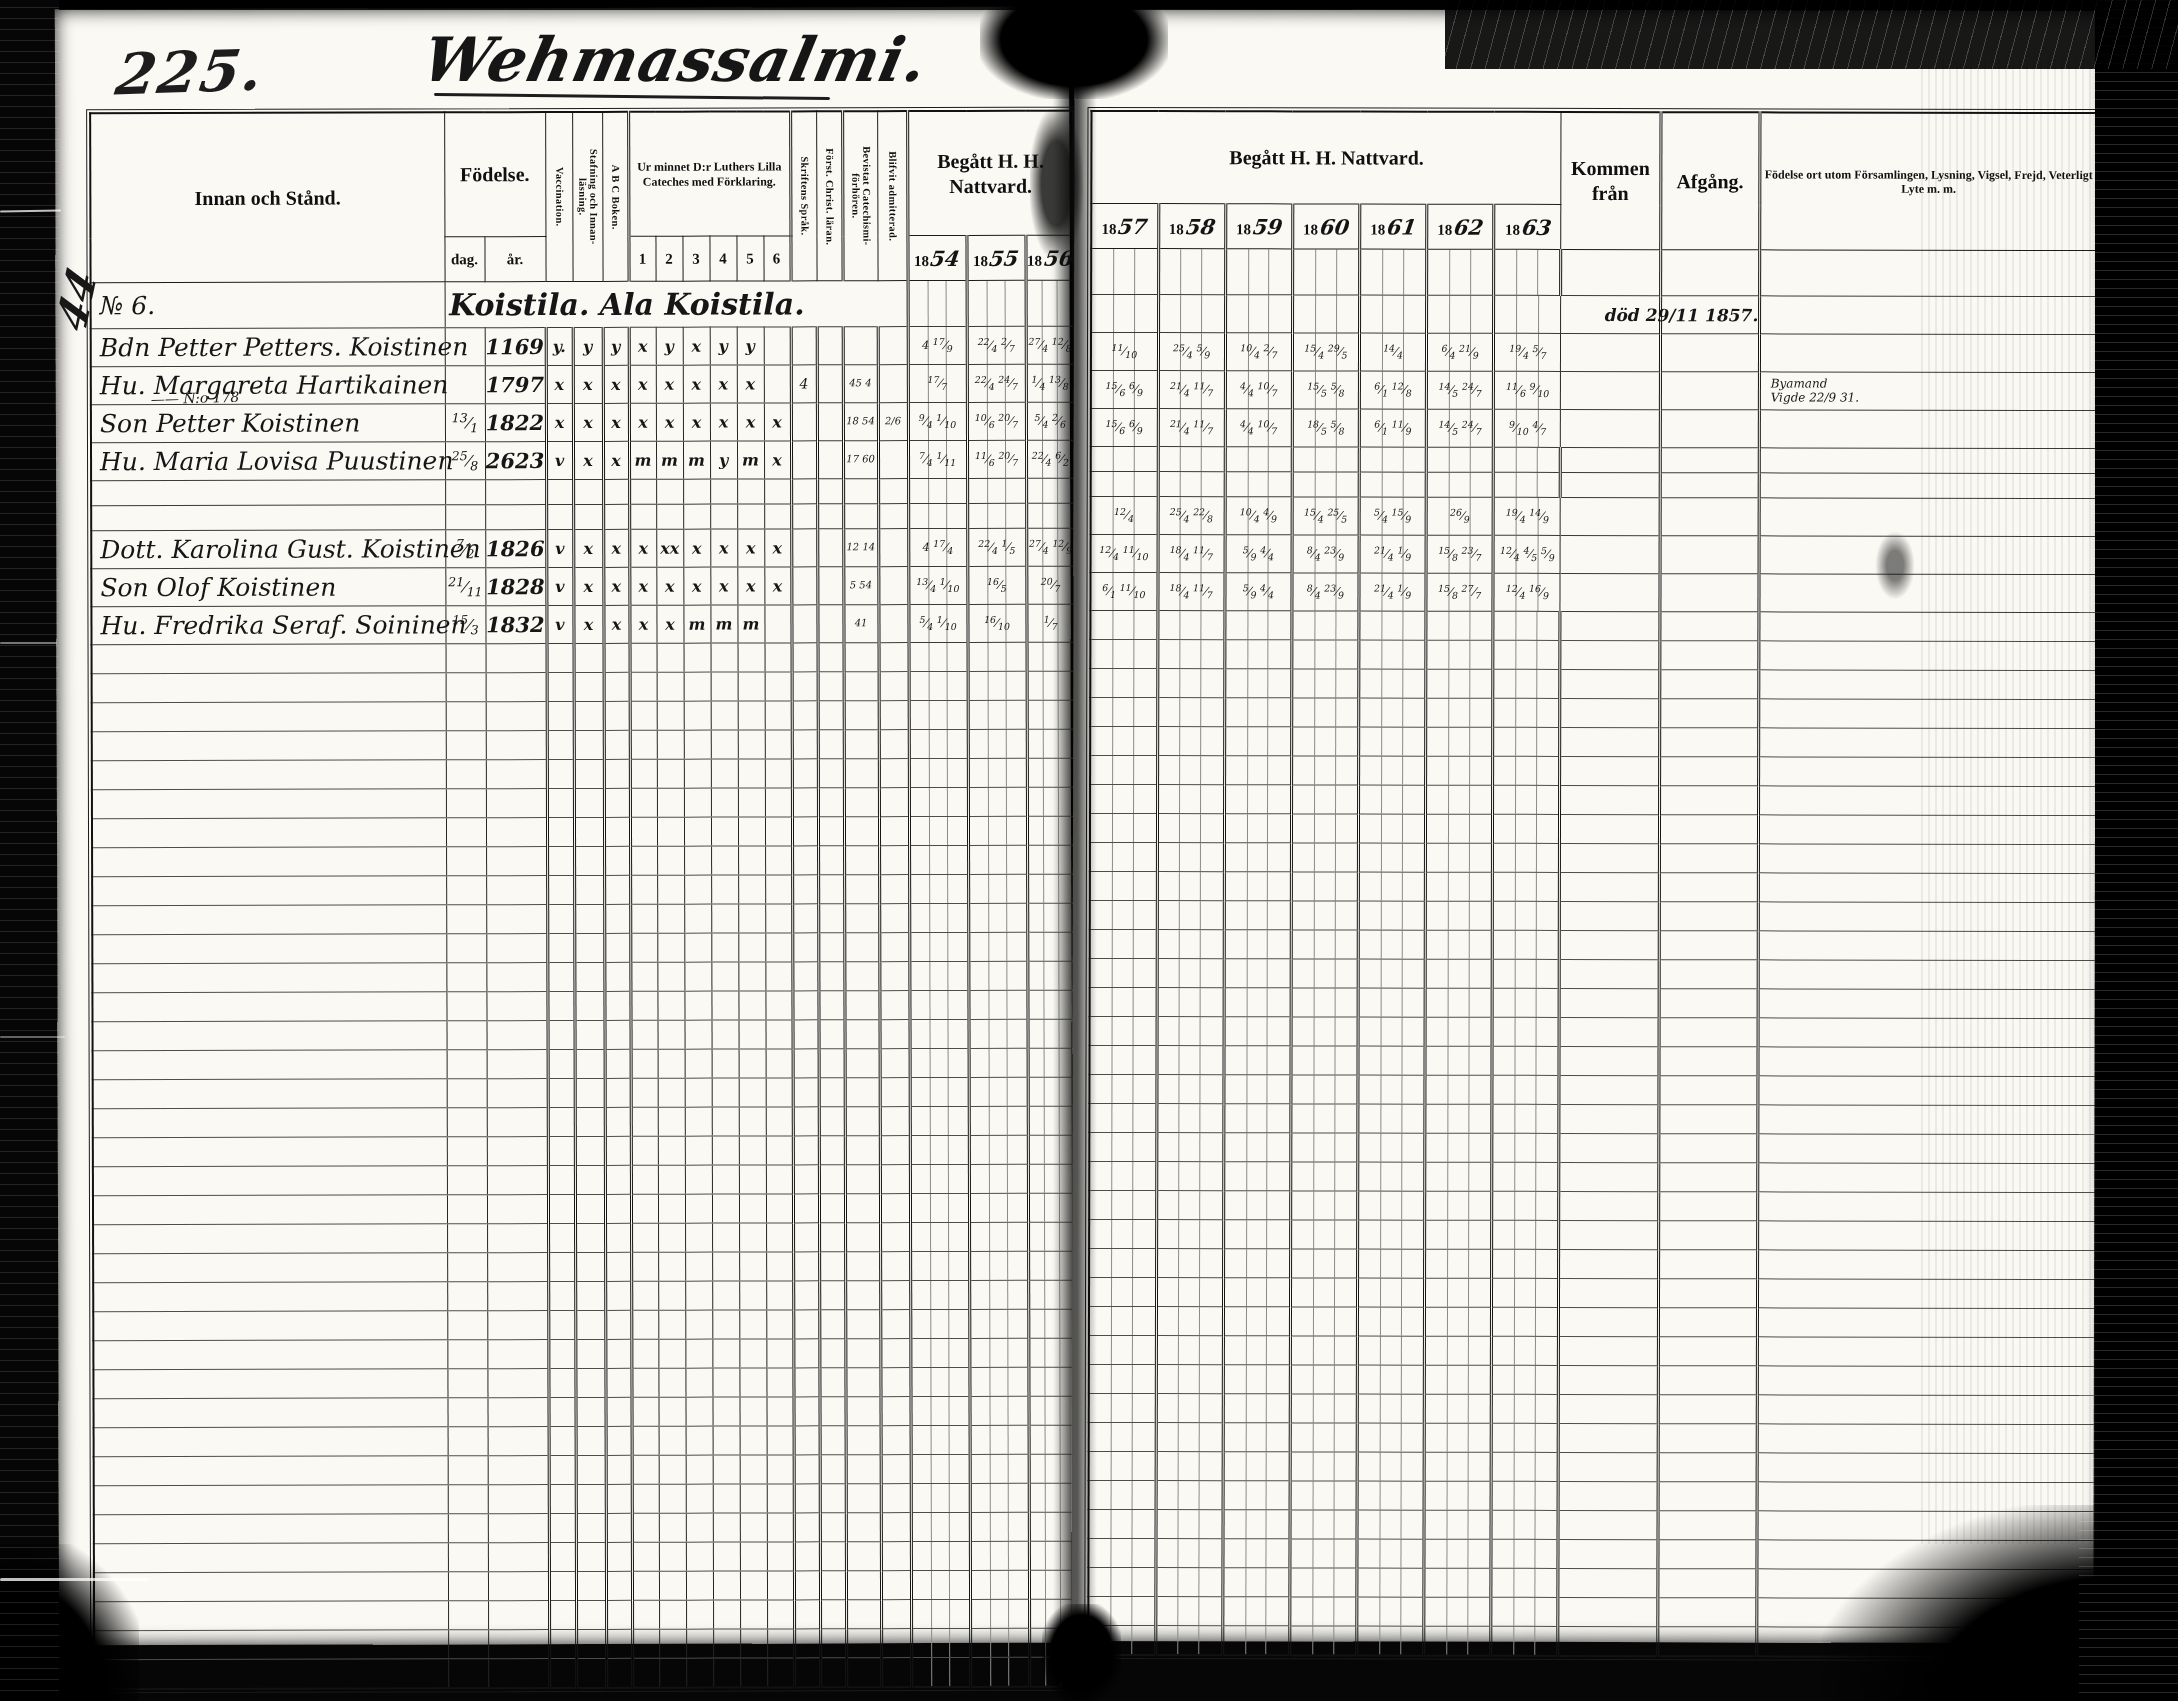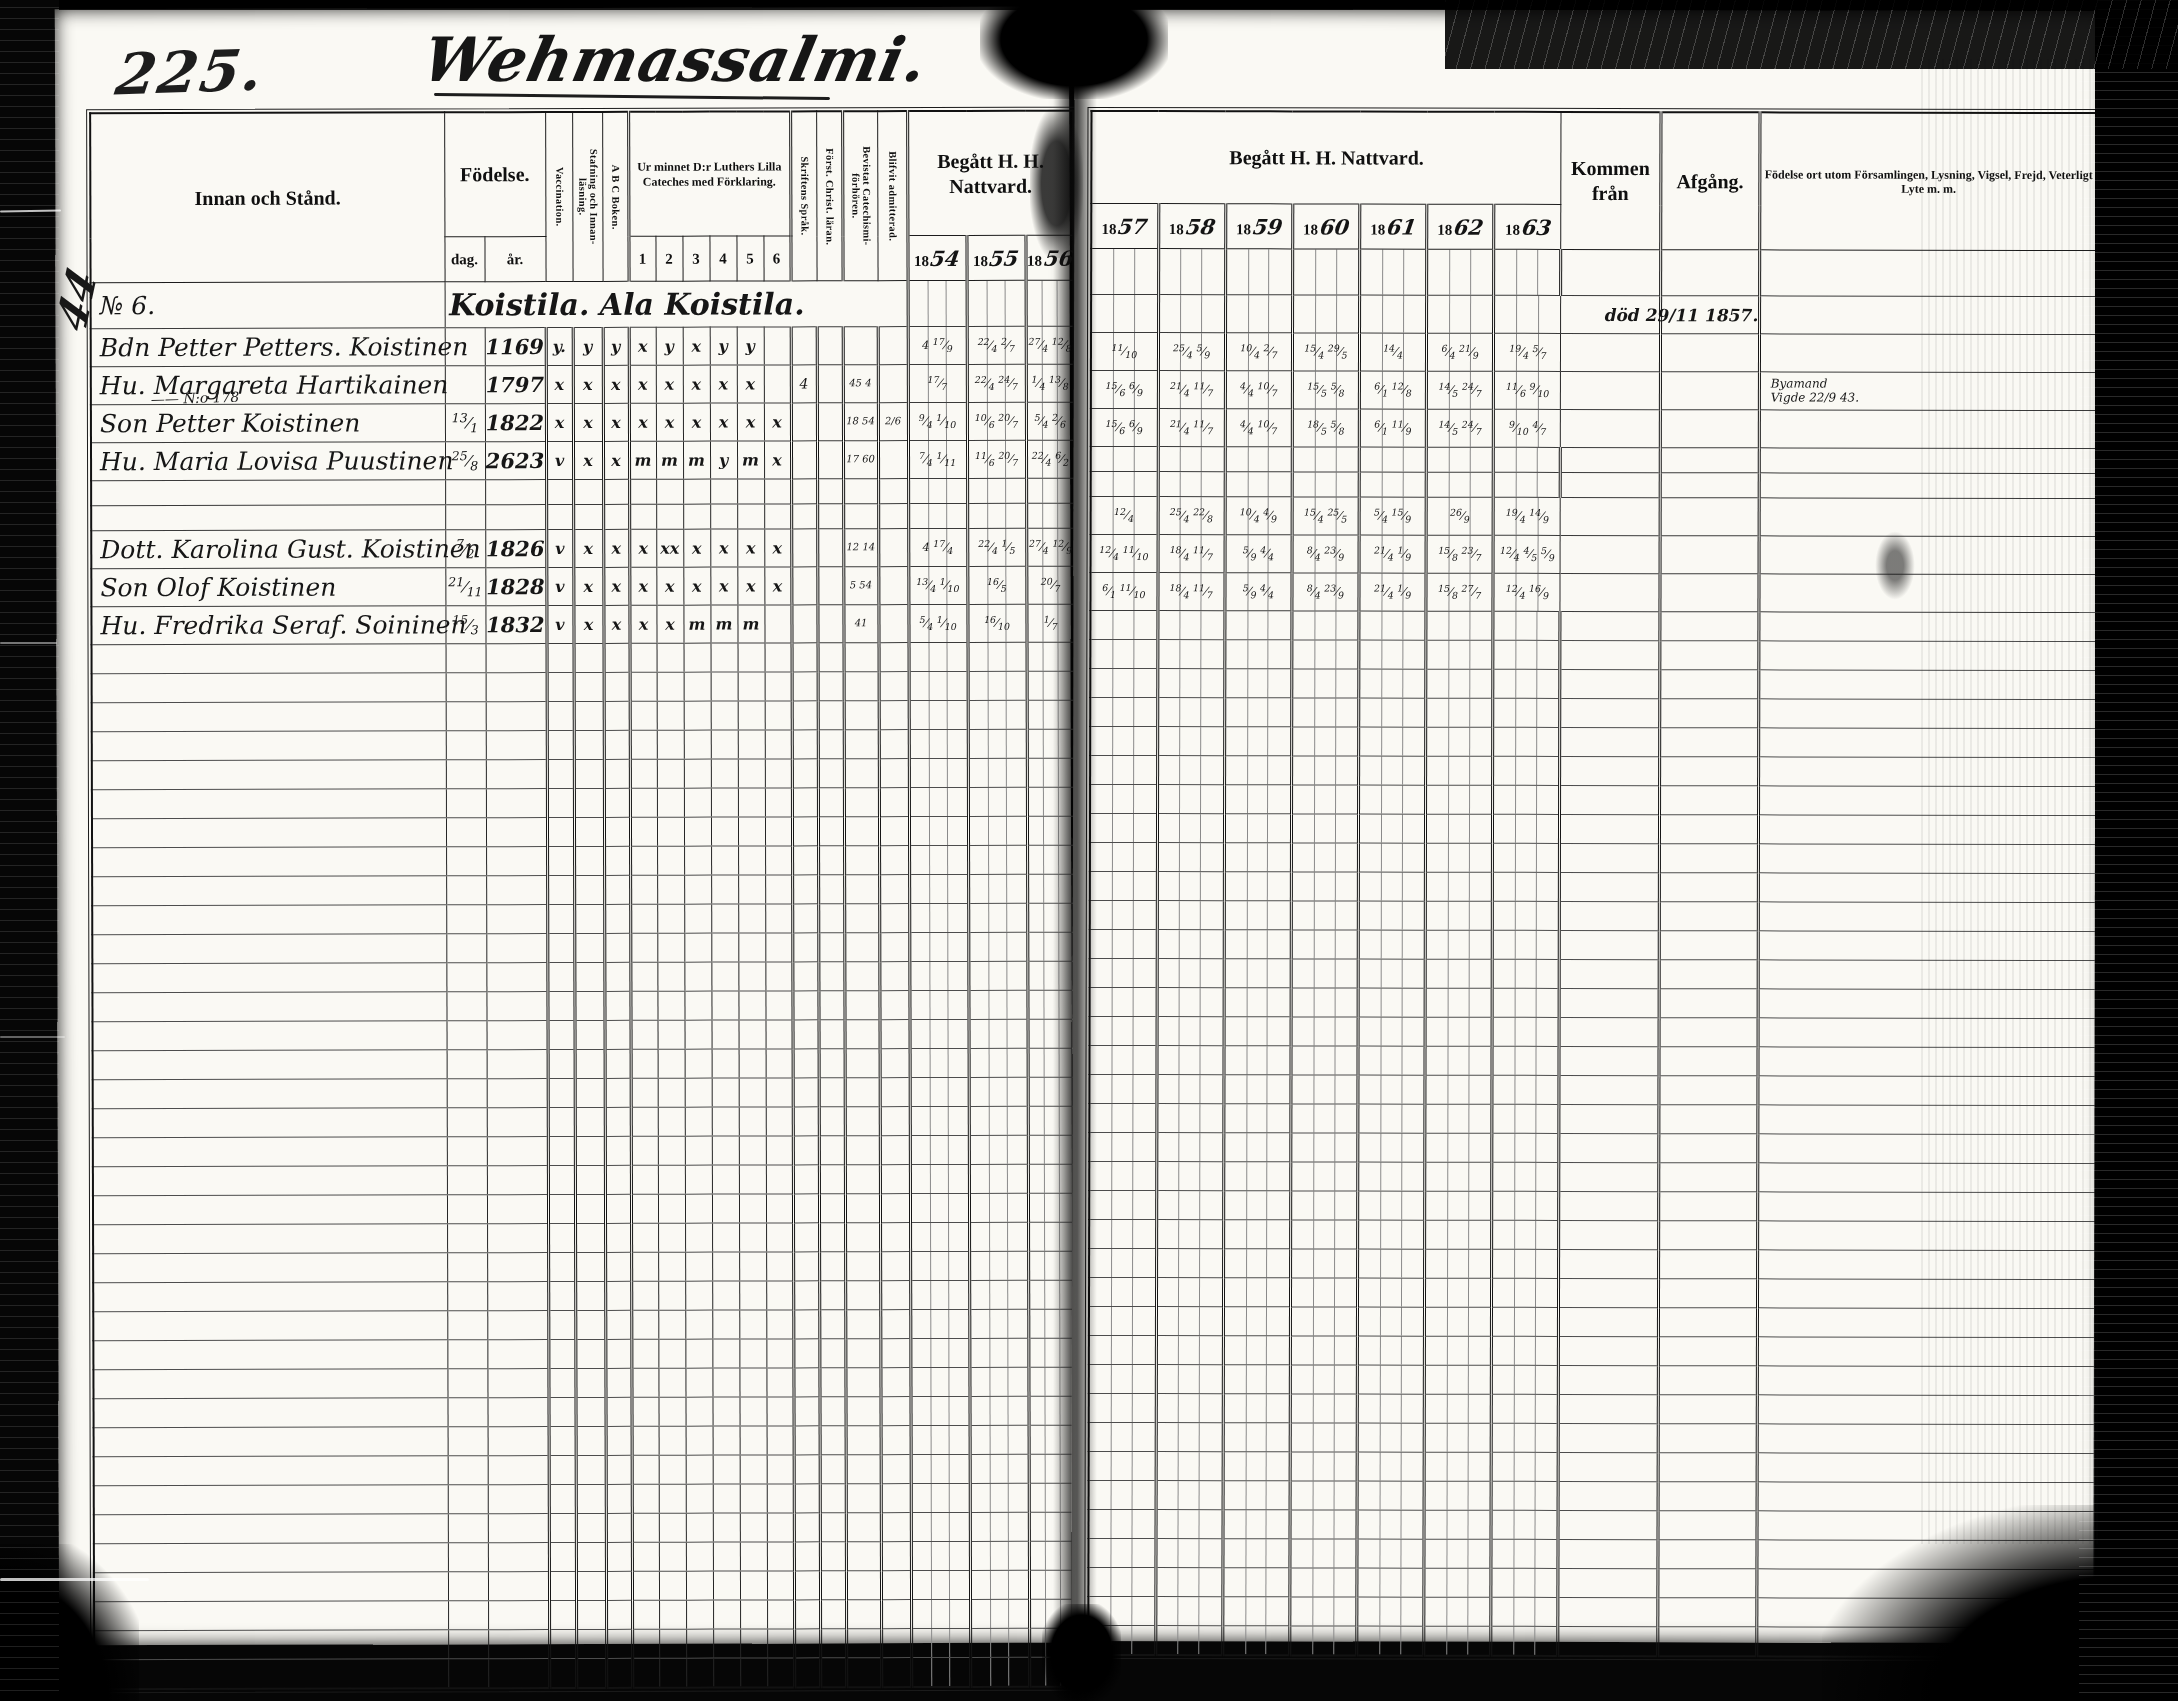--- a/index.html
+++ b/index.html
@@ -1214,21 +1214,21 @@
             <td class="yr dbl"><span class="hand"><sup>21</sup>⁄<sub>4</sub> <sup>11</sup>⁄<sub>7</sub></span></td>
             <td class="yr dbl"><span class="hand"><sup>4</sup>⁄<sub>4</sub> <sup>10</sup>⁄<sub>7</sub></span></td>
             <td class="yr dbl"><span class="hand"><sup>15</sup>⁄<sub>5</sub> <sup>5</sup>⁄<sub>8</sub></span></td>
             <td class="yr dbl"><span class="hand"><sup>6</sup>⁄<sub>1</sub> <sup>12</sup>⁄<sub>8</sub></span></td>
             <td class="yr dbl"><span class="hand"><sup>14</sup>⁄<sub>5</sub> <sup>24</sup>⁄<sub>7</sub></span></td>
             <td class="yr dbl"><span class="hand"><sup>11</sup>⁄<sub>6</sub> <sup>9</sup>⁄<sub>10</sub></span></td>
             <td class="dcell hand"><span class="hand"></span></td>
             <td class="dcell hand dbl"></td>
             <td class="notes hand dbl">
               <div>Byamand</div>
-              <div>Vigde 22/9 43.</div>
+              <div>Vigde 22/9 31.</div>
             </td>
           </tr>
           <tr class="row-person">
             <td class="yr"><span class="hand"><sup>15</sup>⁄<sub>6</sub> <sup>6</sup>⁄<sub>9</sub></span></td>
             <td class="yr dbl"><span class="hand"><sup>21</sup>⁄<sub>4</sub> <sup>11</sup>⁄<sub>7</sub></span></td>
             <td class="yr dbl"><span class="hand"><sup>4</sup>⁄<sub>4</sub> <sup>10</sup>⁄<sub>7</sub></span></td>
             <td class="yr dbl"><span class="hand"><sup>18</sup>⁄<sub>5</sub> <sup>5</sup>⁄<sub>8</sub></span></td>
             <td class="yr dbl"><span class="hand"><sup>6</sup>⁄<sub>1</sub> <sup>11</sup>⁄<sub>9</sub></span></td>
             <td class="yr dbl"><span class="hand"><sup>14</sup>⁄<sub>5</sub> <sup>24</sup>⁄<sub>7</sub></span></td>
             <td class="yr dbl"><span class="hand"><sup>9</sup>⁄<sub>10</sub> <sup>4</sup>⁄<sub>7</sub></span></td>

